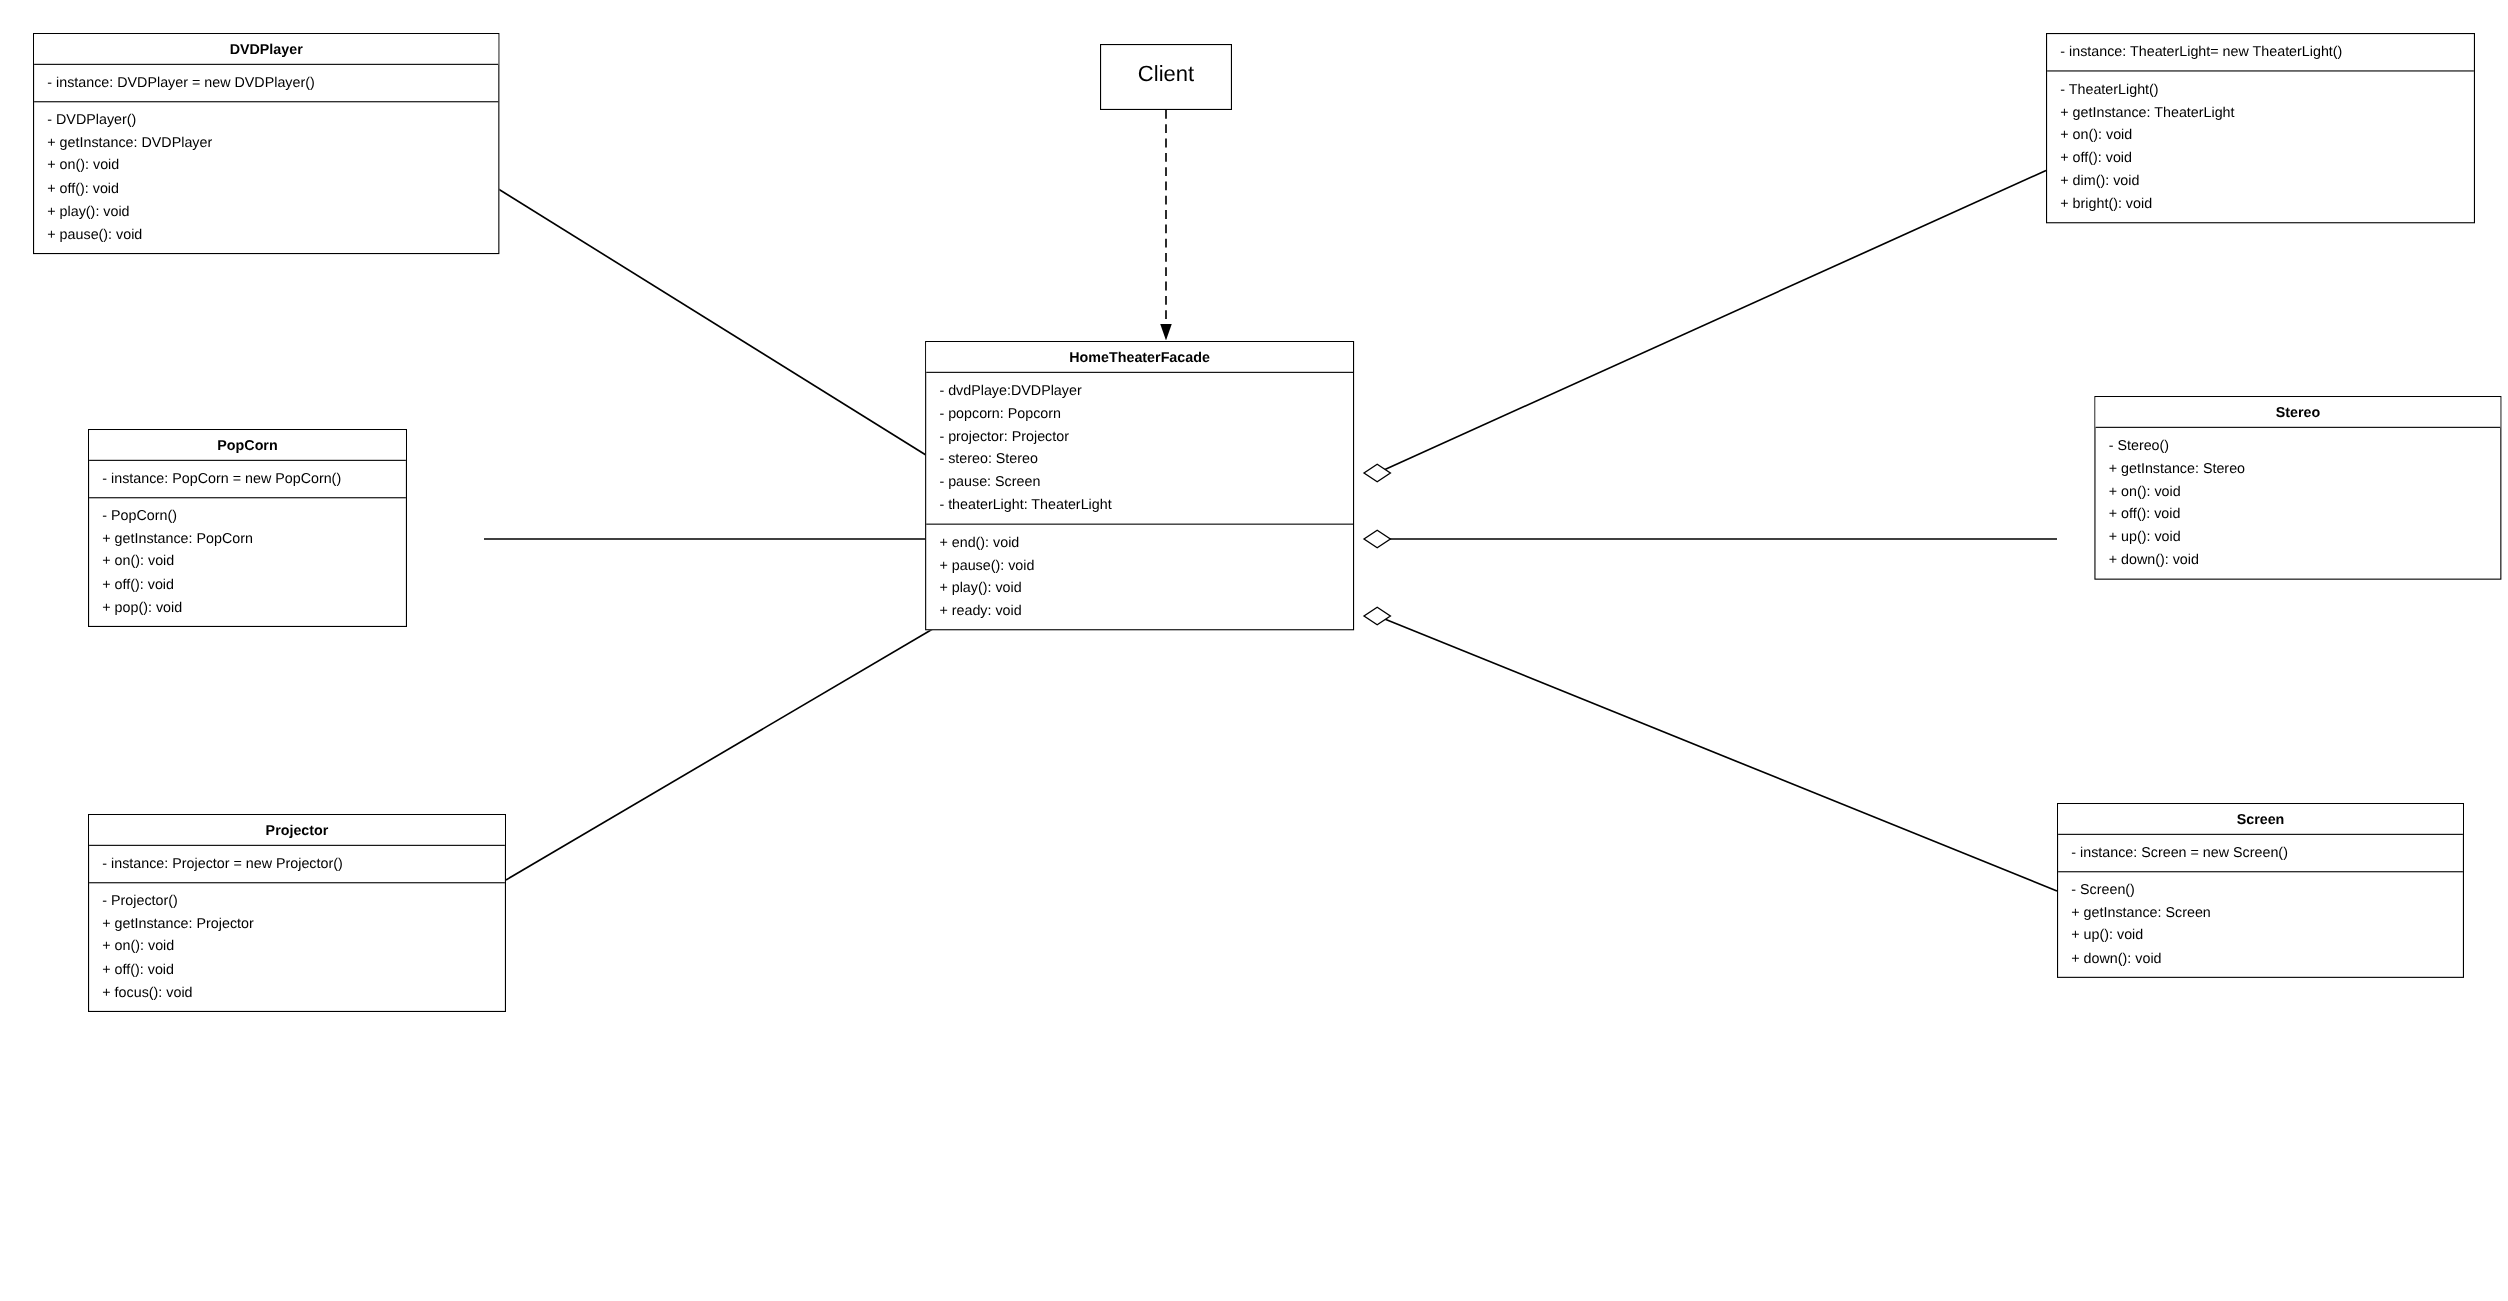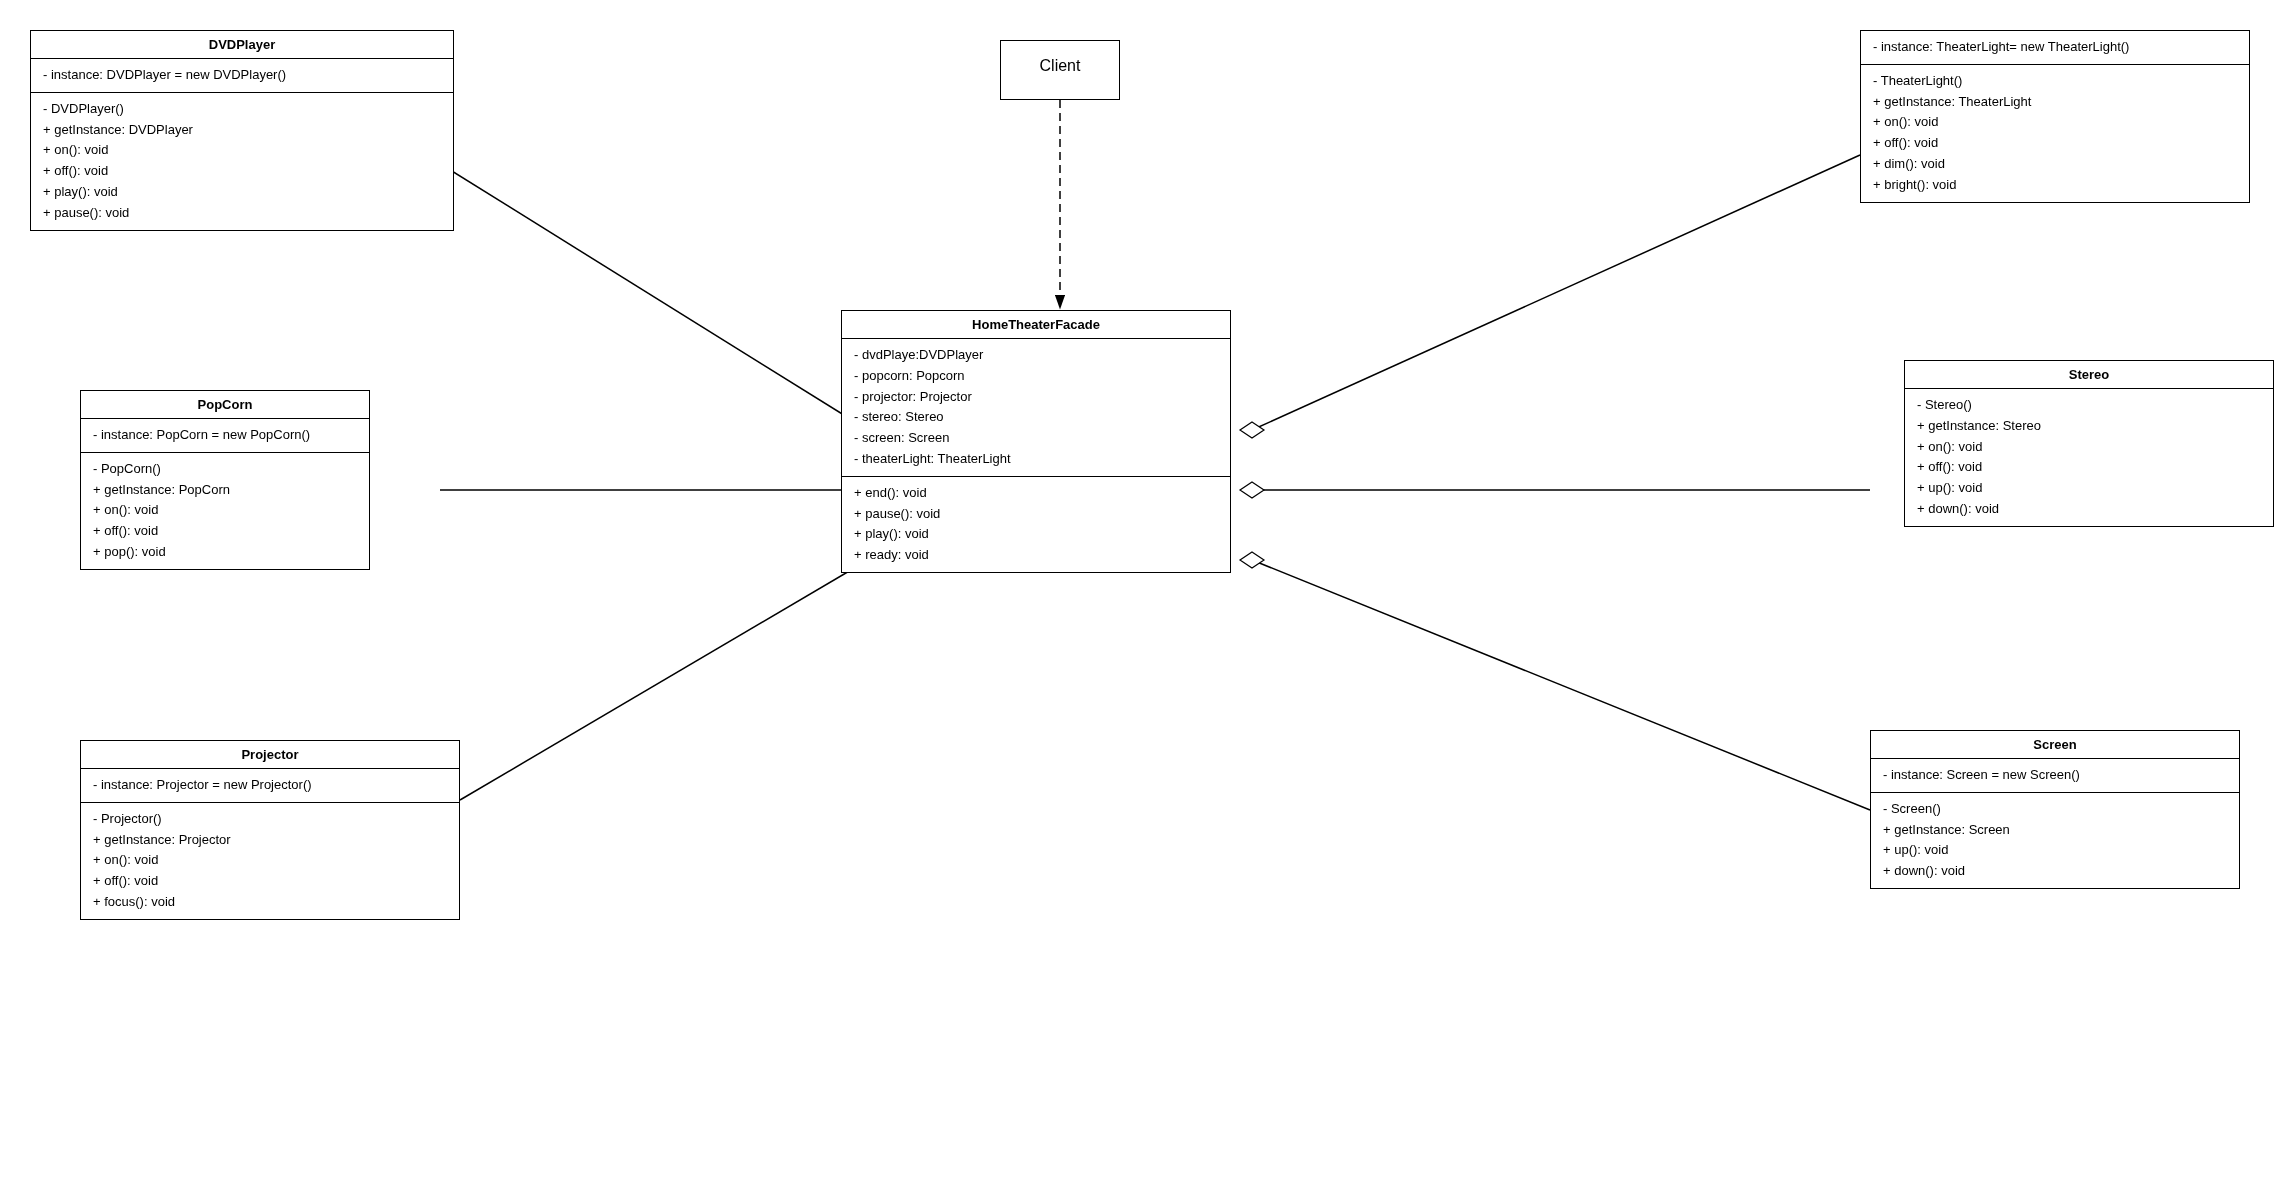--- a/index.html
+++ b/index.html
@@ -46,21 +46,21 @@
       width: 2280px;
       height: 1183px;
       pointer-events: none;
     }
     .client-box {
       position: absolute;
       border: 1.5px solid #000;
       background: #fff;
       text-align: center;
       padding: 16px 24px;
-      font-size: 16px;
+      font-size: 20px;
     }
   </style>
 </head>
 <body>
 
 <div class="diagram-container">
 
   <svg class="connectors">
 
     <defs>
@@ -182,21 +182,21 @@
     </div>
   </div>
 
   <div class="uml-box" style="left:841px; top:310px; width:390px;">
     <div class="uml-header">HomeTheaterFacade</div>
     <div class="uml-section">
       <p>- dvdPlaye:DVDPlayer</p>
       <p>- popcorn: Popcorn</p>
       <p>- projector: Projector</p>
       <p>- stereo: Stereo</p>
-      <p>- screen: Screen</p>
+      <p>- pause: Screen</p>
       <p>- theaterLight: TheaterLight</p>
     </div>
     <div class="uml-section">
       <p>+ end(): void</p>
       <p>+ pause(): void</p>
       <p>+ play(): void</p>
       <p>+ ready: void</p>
     </div>
   </div>
 

